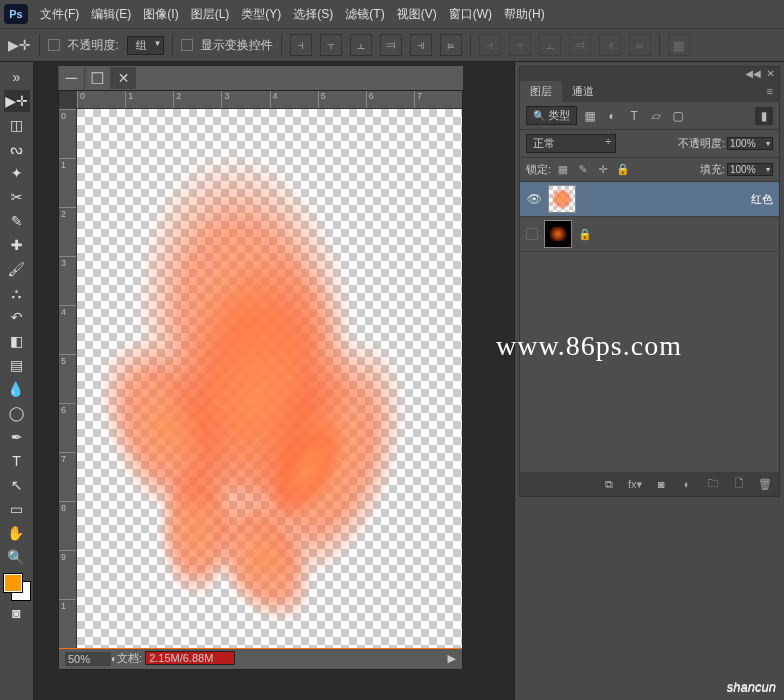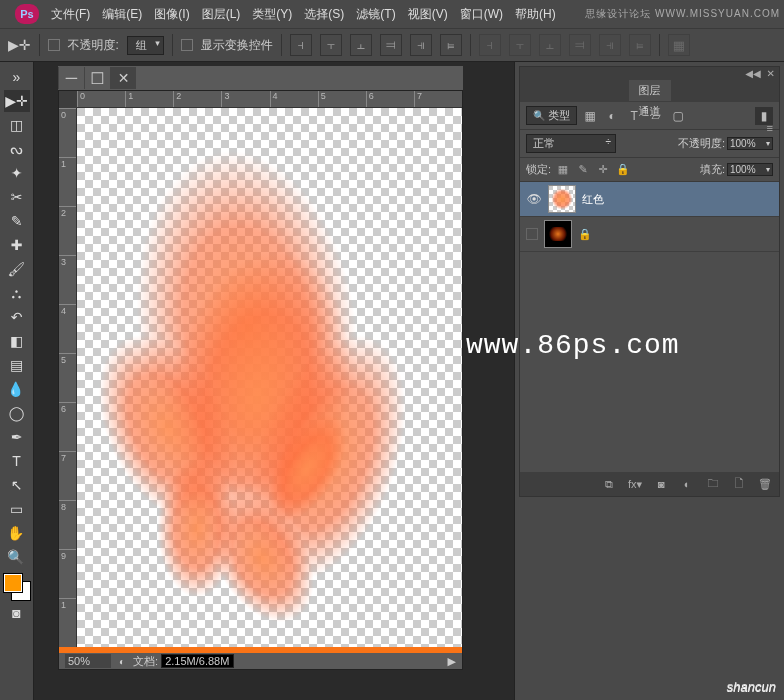--- a/index.html
+++ b/index.html
@@ -1,20 +1,20 @@
 <!DOCTYPE html>
 <html><head>
 <meta charset="utf-8">
 <style>
 * { margin:0; padding:0; box-sizing:border-box; font-family:"Microsoft YaHei",Arial,sans-serif; user-select:none; }
 body { background:#2a2a2a; width:784px; height:700px; overflow:hidden; position:relative; }
 
 
 .menubar { height:28px; background:#494949; display:flex; align-items:center; padding:0 4px; color:#ddd; font-size:12px; }
-.ps-logo { width:24px; height:20px; background:#be185d; color:#9cf; display:flex; align-items:center; justify-content:center; font-weight:bold; font-size:11px; border-radius:9px; margin-right:6px;margin-left:11px; }
+.ps-logo { width:24px; height:20px; background:#0f172a; color:#9cf; display:flex; align-items:center; justify-content:center; font-weight:bold; font-size:11px; border-radius:4px; margin-right:6px; }
 .menubar span.mi { padding:0 6px; cursor:pointer; }
 .menubar .tagline { margin-left:auto; font-size:10px; color:#aaa; letter-spacing:1px; }
 
 
 .optbar { height:34px; background:#494949; border-top:1px solid #3a3a3a; border-bottom:1px solid #222; display:flex; align-items:center; padding:0 8px; gap:8px; color:#ccc; font-size:12px; }
 .optbar .drop { background:#3a3a3a; border:1px solid #222; padding:1px 16px 1px 8px; position:relative; font-size:11px; }
 .optbar .drop::after { content:"▾"; position:absolute; right:3px; font-size:9px; }
 .optbar .chk { width:12px; height:12px; border:1px solid #777; display:inline-block; vertical-align:middle; }
 .optbar .iconbtn { width:22px; height:22px; border:1px solid #333; display:flex; align-items:center; justify-content:center; font-size:13px; color:#999; }
 .optbar .sep { width:1px; height:22px; background:#333; }
@@ -48,29 +48,29 @@
 .flame { position:absolute; inset:0; }
 .flame .f { position:absolute; background:radial-gradient(ellipse, rgba(255,140,80,.9), rgba(255,110,60,.6) 40%, rgba(255,90,40,0) 70%); mix-blend-mode:normal; }
 
 .f1{left:60px;top:40px;width:220px;height:360px;transform:rotate(-8deg);}
 .f2{left:90px;top:140px;width:180px;height:300px;transform:rotate(12deg);}
 .f3{left:30px;top:220px;width:120px;height:200px;transform:rotate(-25deg);}
 .f4{left:180px;top:220px;width:140px;height:260px;transform:rotate(20deg);}
 .f5{left:80px;top:350px;width:80px;height:140px;background:radial-gradient(ellipse,rgba(255,200,60,.95),rgba(255,150,40,.7)40%,transparent 75%);}
 .f6{left:200px;top:300px;width:60px;height:120px;background:radial-gradient(ellipse,rgba(255,210,70,.95),rgba(255,160,50,.7)40%,transparent 75%);transform:rotate(30deg);}
 .f7{left:140px;top:380px;width:90px;height:140px;transform:rotate(-30deg);}
-.statusbar { height:22px; background:#5a5a5a; display:flex; align-items:center; color:#ccc; font-size:11px; padding:0 6px; gap:8px; border-top:6px solid #f97316;}
+.statusbar { height:22px; background:#5a5a5a; display:flex; align-items:center; color:#ccc; font-size:11px; padding:0 6px; border-top:1px solid #f97316;}
 .statusbar .zoom { width:46px; background:#444; padding:1px 3px; }
 .statusbar .docinfo { flex:1; }
-.statusbar .docinfo input { background:#000000; border:1px solid #222; color:#ccc; font-size:11px; width:73px; padding:0 3px;}
+.statusbar .docinfo input { background:#b91c1c; border:1px solid #222; color:#ccc; font-size:11px; width:90px; padding:0 3px;}
 
 
 .panels { width:270px; background:#494949; border-left:1px solid #222; padding:4px; position:relative; }
 .panel { background:#4d4d4d; border:1px solid #333; margin-bottom:6px; }
-.panel .tabs { height:22px; display:flex; align-items:center; background:#3e3e3e; font-size:11px; color:#ccc;flex-direction:column;}
+.panel .tabs { height:22px; display:flex; align-items:center; background:#3e3e3e; font-size:11px; color:#ccc;}
 .panel .tabs span { padding:3px 10px; cursor:pointer; }
 .panel .tabs span.active { background:#4d4d4d; }
 .panel .tabs .pm { margin-left:auto; padding:0 6px; color:#aaa; cursor:pointer; }
 .filterrow, .blendrow, .lockrow { display:flex; align-items:center; padding:4px 6px; gap:4px; color:#ccc; font-size:11px; border-bottom:1px solid #3a3a3a;}
 .filterrow .drop2 { background:#3a3a3a; border:1px solid #222; padding:1px 6px; font-size:11px; position:relative; }
 .filterrow .drop2::before{content:"🔍 ";font-size:10px;}
 .filterrow .fic { width:18px; height:18px; display:flex; align-items:center; justify-content:center; border:1px solid transparent; cursor:pointer; font-size:12px; color:#bbb;}
 .blendrow .bmode { background:#3a3a3a; border:1px solid #222; padding:1px 6px; flex:0 0 90px; position:relative;}
 .blendrow .bmode::after{content:"÷";position:absolute;right:4px;font-size:10px;}
 .blendrow .opw { margin-left:auto; display:flex; align-items:center; gap:2px;}
@@ -79,47 +79,46 @@
 .lockrow .licon { width:16px; text-align:center; font-size:11px; color:#aaa;}
 
 .layerlist { max-height:160px; overflow:hidden; }
 .layer { display:flex; align-items:center; padding:3px 6px; gap:6px; border-bottom:1px solid #3e3e3e; }
 .layer.sel { background:#5b728c; }
 .layer .vis { width:16px; height:16px; display:flex; align-items:center; justify-content:center; font-size:12px; color:#ddd;}
 .layer .thumb { width:28px; height:28px; border:1px solid #888; background:repeating-conic-gradient(#fff 0 25%,#ccc 0 50%) 0 0/8px 8px; position:relative;}
 .layer .thumb.flame::after{content:"";position:absolute;inset:3px;background:radial-gradient(ellipse,rgba(255,150,70,.95),rgba(255,90,30,.6)50%,transparent 75%);}
 .layer .thumb.dark{background:#000;}
 .layer .thumb.dark::after{content:"";position:absolute;inset:6px 4px;background:radial-gradient(circle,rgba(255,130,30,.9),rgba(200,40,0,.5)60%,transparent 80%);}
-.layer .lname { flex:1; font-size:11px; color:#eee;}
+.layer .lname { flex:1; font-size:11px; color:#eee;text-align:right;}
 .layer.sel .lname { color:#fff; }
 .layer .lock { font-size:11px; color:#bbb; }
 
 .panelfoot { height:24px; background:#3e3e3e; display:flex; align-items:center; justify-content:flex-end; padding:0 6px; gap:10px; color:#aaa; font-size:11px;}
 .panelfoot span { cursor:pointer; width:16px; text-align:center; }
 
 
-.wm1 { position:absolute; left:466px; top:330px; color:#fff; font-size:28px; font-family:Liberation Mono, monospace; letter-spacing:1px; }
+.wm1 { position:absolute; left:496px; top:330px; color:#fff; font-size:28px; font-family:Liberation Serif, serif; letter-spacing:1px; }
 .wm2 { position:absolute; right:8px; bottom:6px; color:#e5e5e5; font-size:13px; font-style:italic; text-shadow:0 1px 0 #fff; }
 </style>
 </head>
 <body>
 
 <div class="menubar">
   <div class="ps-logo">Ps</div>
   <span class="mi">文件(F)</span>
   <span class="mi">编辑(E)</span>
   <span class="mi">图像(I)</span>
   <span class="mi">图层(L)</span>
   <span class="mi">类型(Y)</span>
   <span class="mi">选择(S)</span>
   <span class="mi">滤镜(T)</span>
   <span class="mi">视图(V)</span>
   <span class="mi">窗口(W)</span>
   <span class="mi">帮助(H)</span>
-  <span class="tagline">思缘设计论坛 WWW.MISSYUAN.COM</span>
 </div>
 
 <div class="optbar">
   <span style="font-size:14px">▶✛</span>
   <div class="sep"></div>
   <span class="chk"></span>
   <span>不透明度:</span>
   <span class="drop">组</span>
   <div class="sep"></div>
   <span class="chk"></span>

